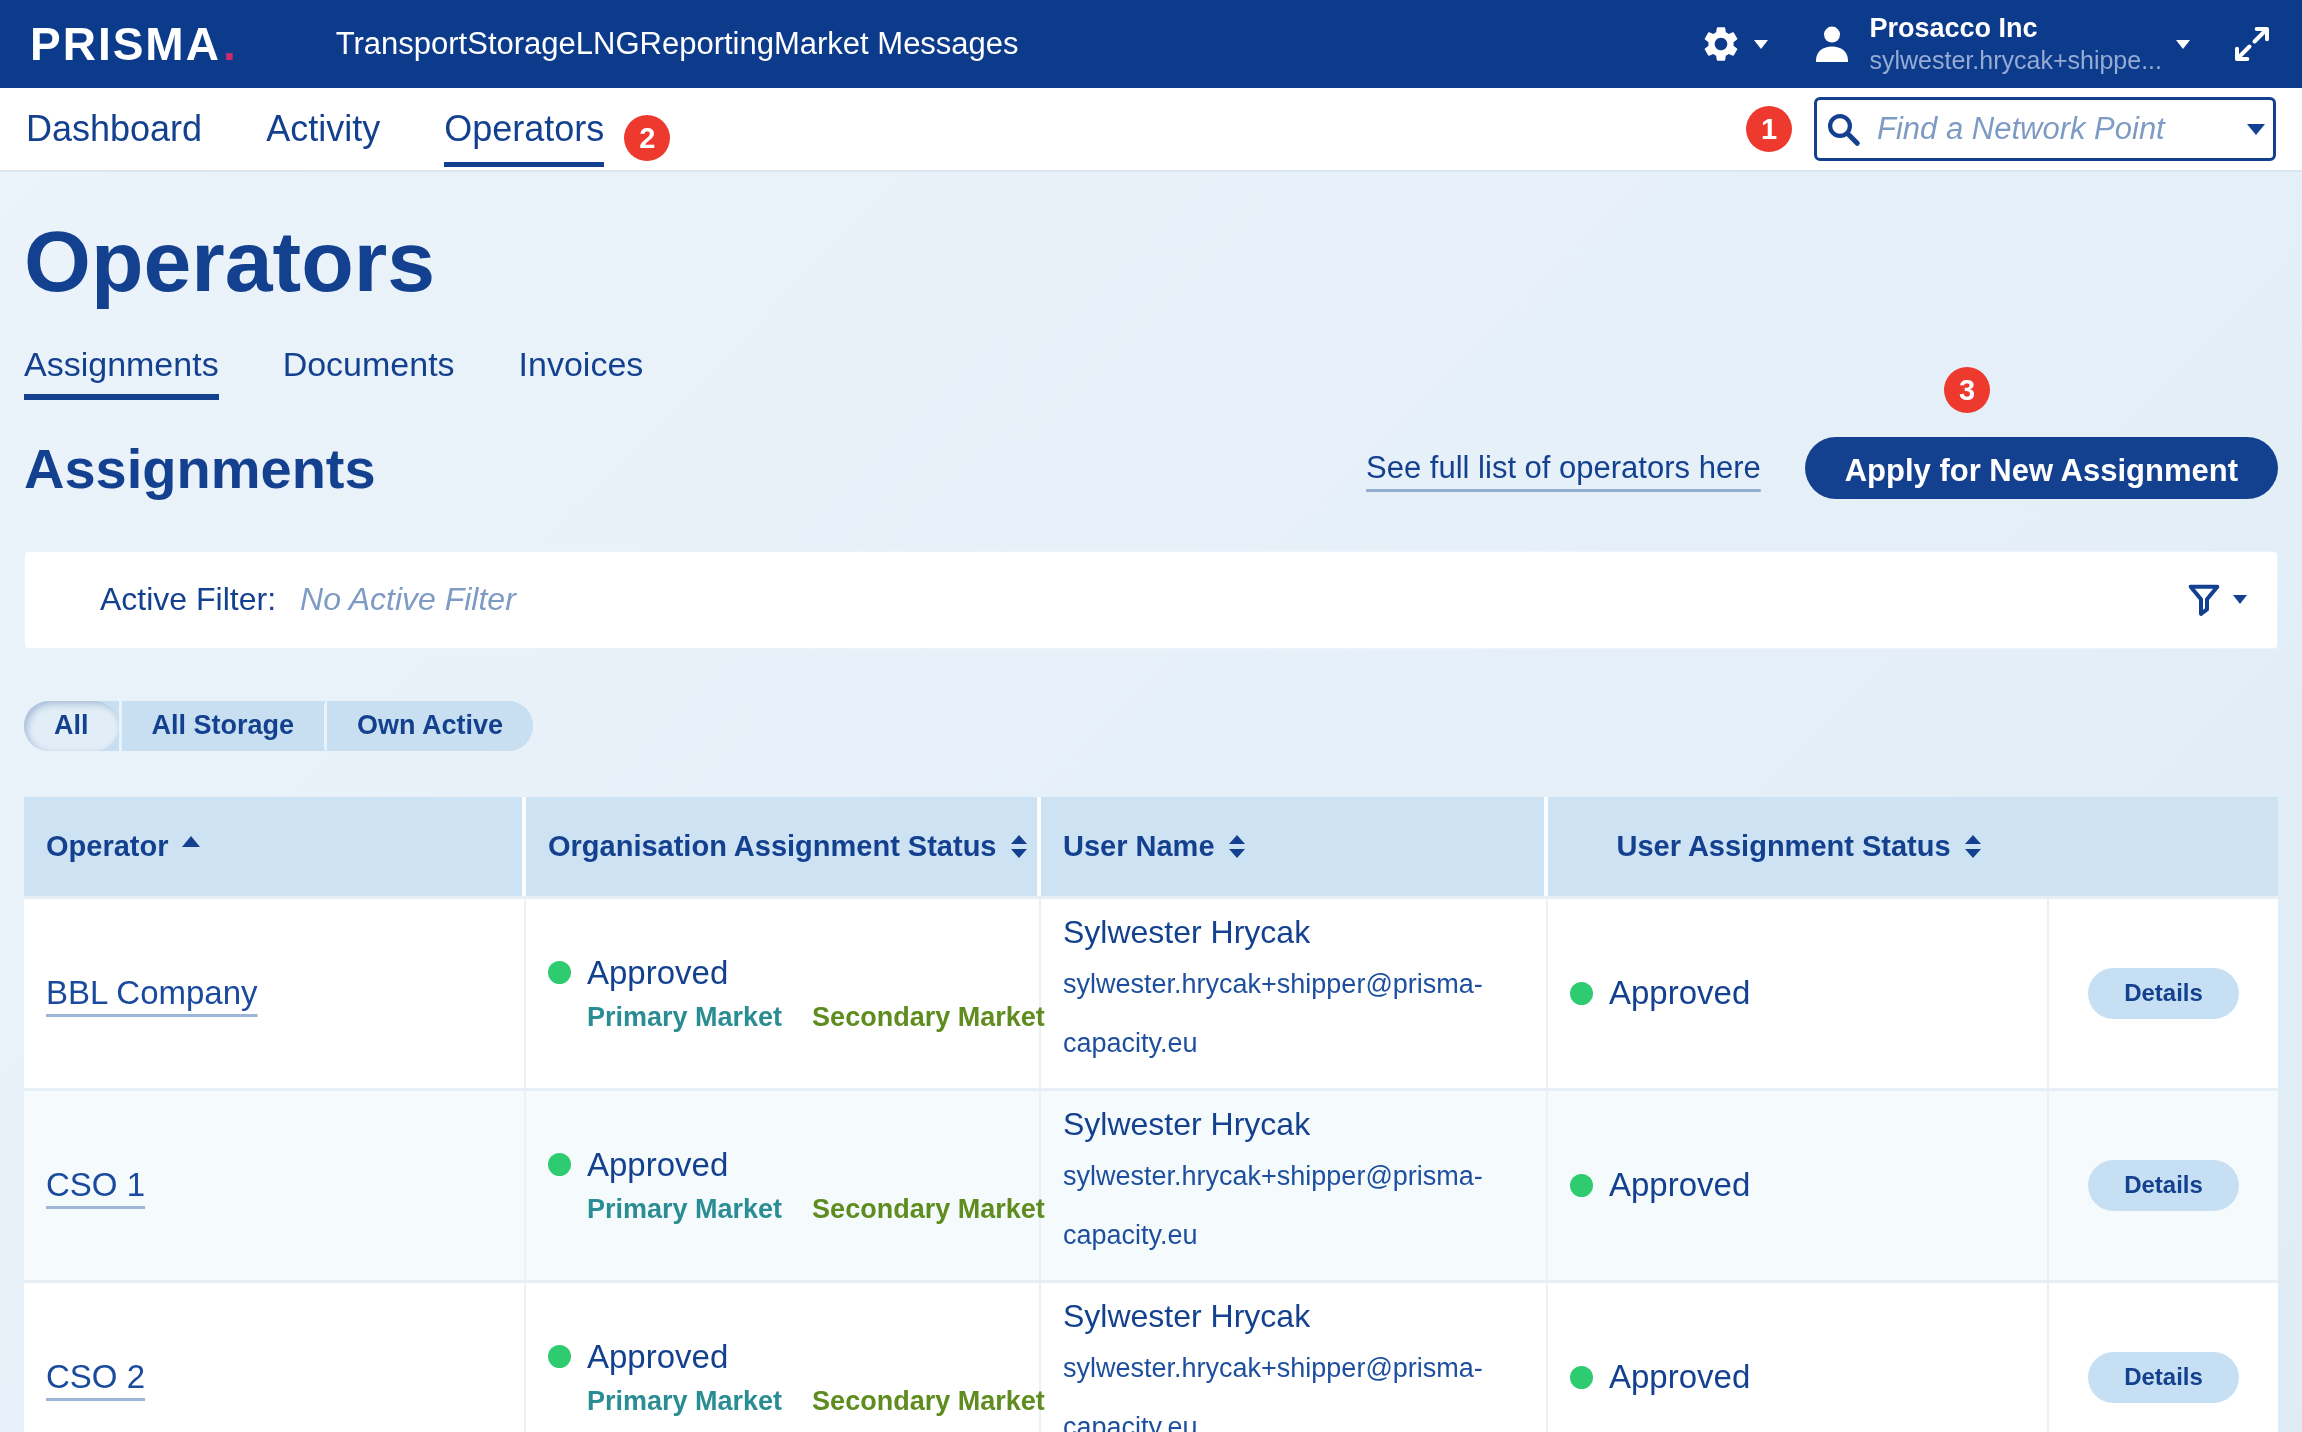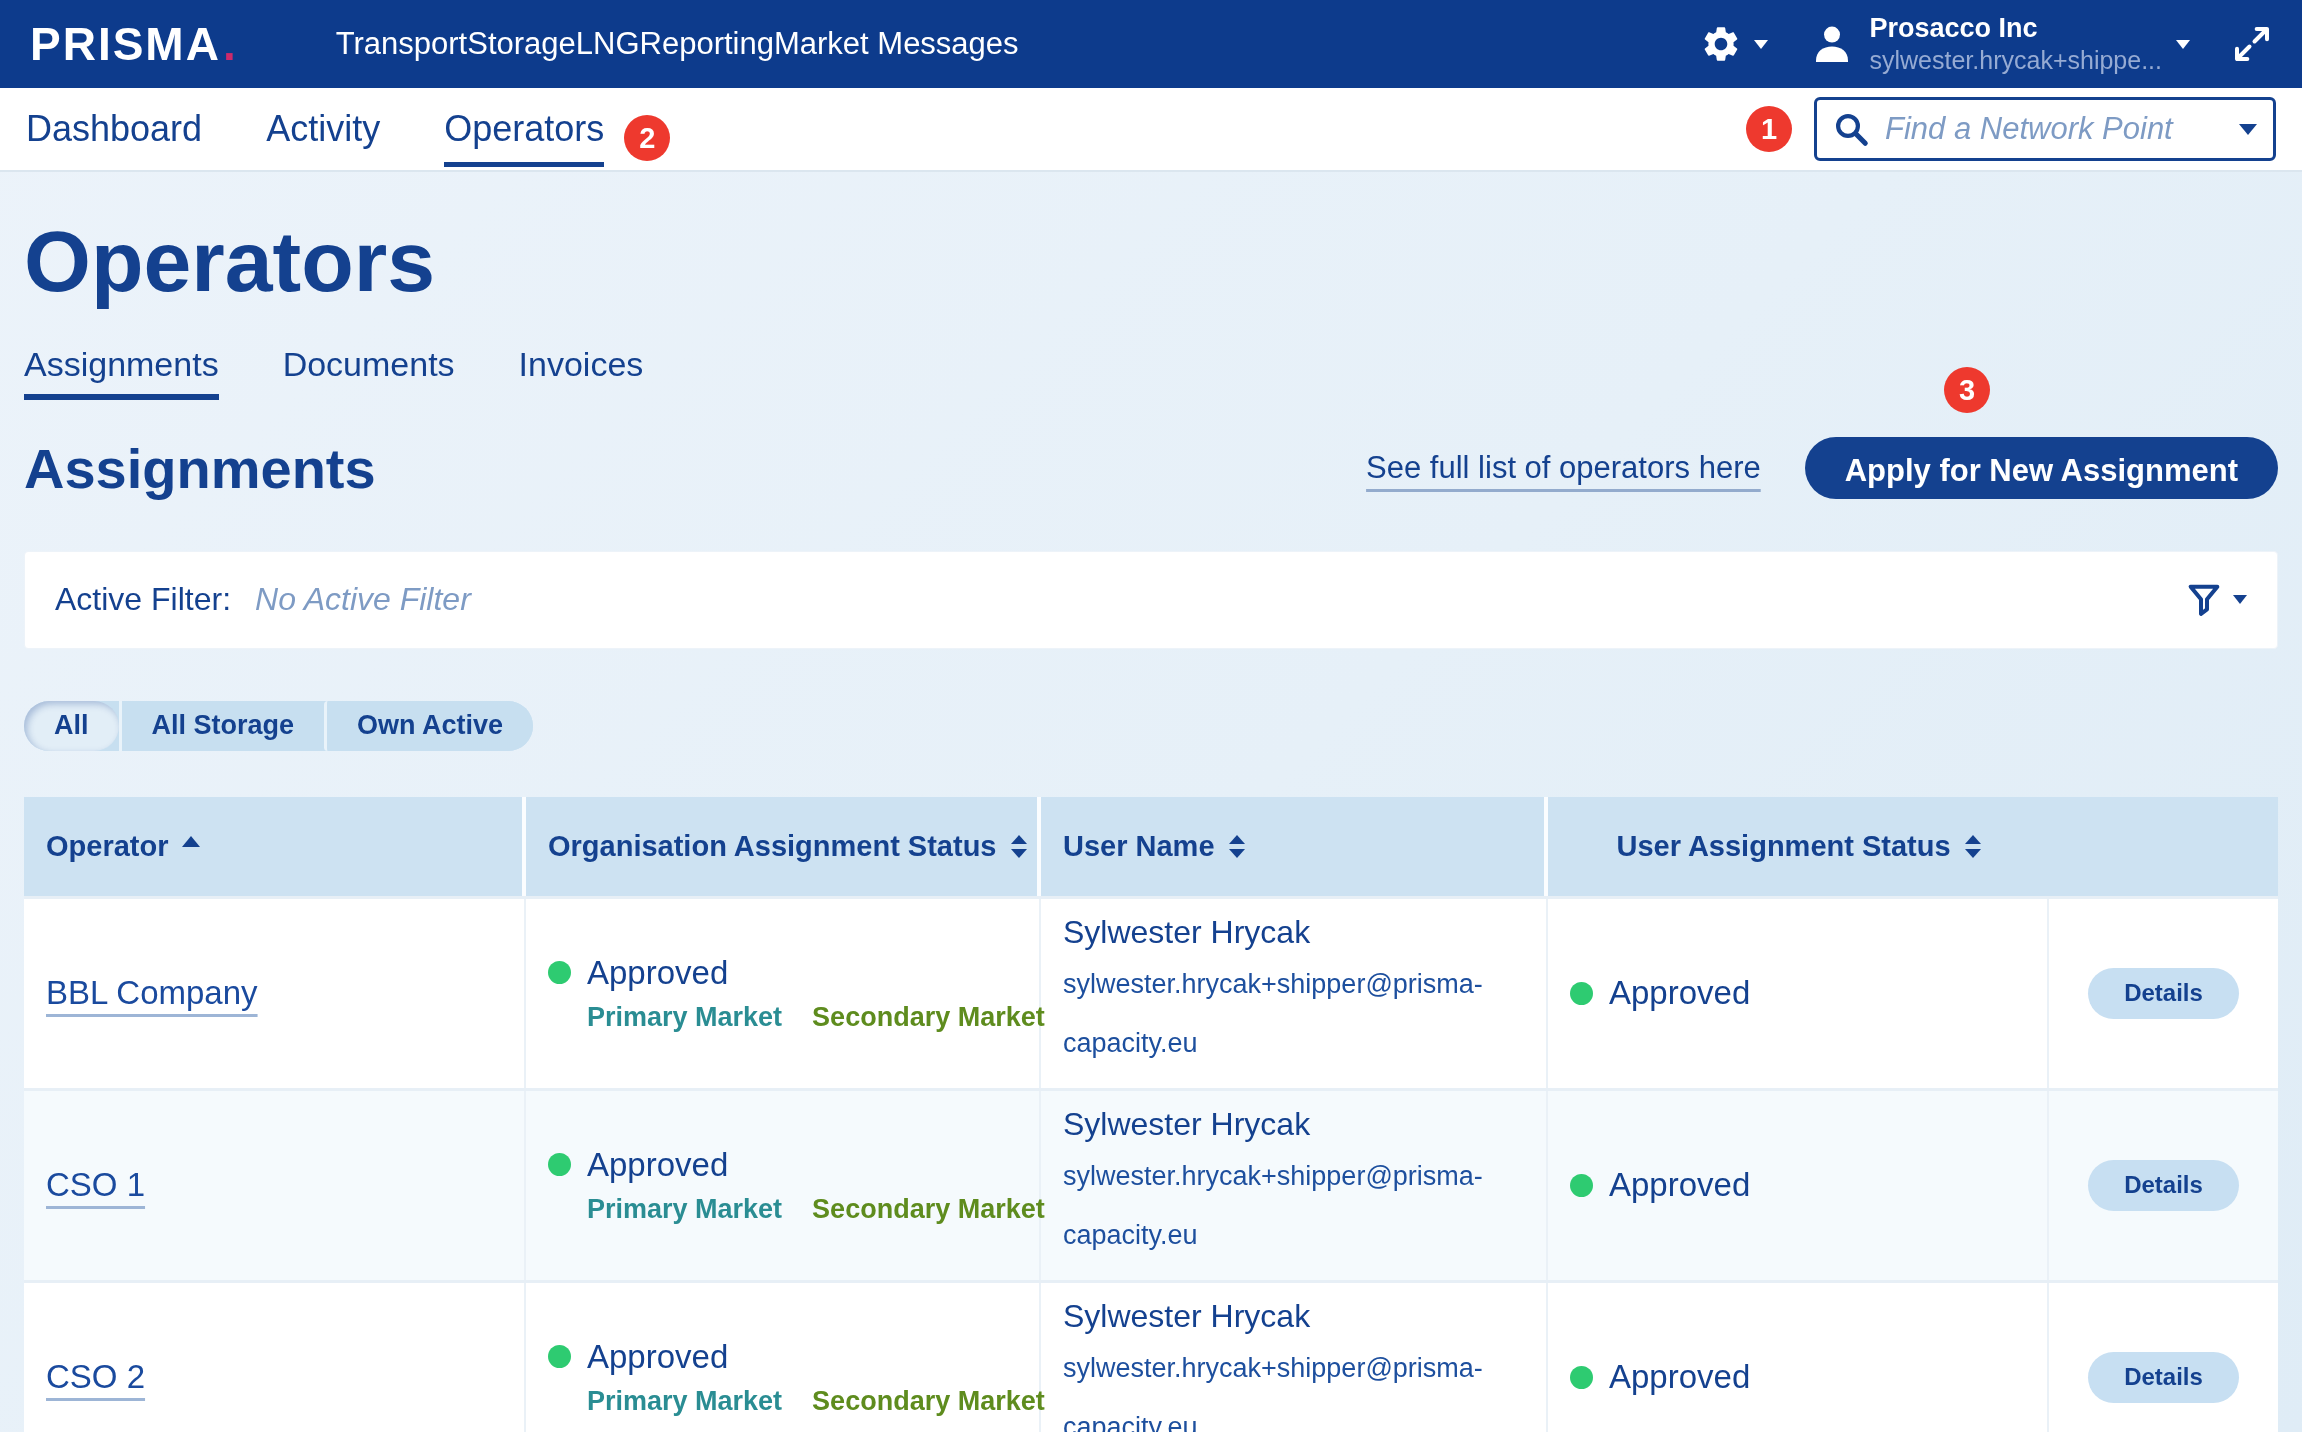--- a/index.html
+++ b/index.html
@@ -29,40 +29,40 @@
   .acct-mail{font-size:25px;color:#96abd3;white-space:nowrap;}
   .expand{margin-left:18px;cursor:pointer;}
 
   
   .subnav{height:84px;background:#fff;display:flex;align-items:center;padding:0 26px;border-bottom:2px solid #dbe6ef;}
   .subnav-item{font-size:36px;color:var(--blue);text-decoration:none;margin-right:64px;position:relative;cursor:pointer;}
   .subnav-item.active::after{content:"";position:absolute;left:0;right:0;bottom:-17px;height:5px;background:var(--blue);}
   .badge{min-width:46px;height:46px;border-radius:50%;background:var(--red);color:#fff;font-size:29px;font-weight:bold;display:inline-flex;align-items:center;justify-content:center;flex:0 0 auto;}
   .subnav .badge.step2{margin-left:-44px;transform:translateY(9px);}
   .spacer{flex:1;}
-  .searchbox{width:462px;height:64px;border:3px solid var(--blue);border-radius:6px;background:#fff;display:flex;align-items:center;padding:0 16px;gap:14px;margin-left:22px;}
+  .searchbox{width:462px;height:64px;border:3px solid var(--blue);border-radius:6px;background:#fff;display:flex;align-items:center;padding:0 8px;gap:14px;margin-left:22px;}
   .searchbox input{border:none;outline:none;flex:1;min-width:0;font-size:31px;color:var(--blue);font-family:inherit;background:transparent;}
   .searchbox input::placeholder{font-style:italic;color:var(--muted);opacity:1;}
 
   
   main{padding:0 24px;}
   h1{margin:40px 0 0;font-size:86px;font-weight:bold;color:var(--blue);line-height:1.15;}
   .tabs{display:flex;gap:64px;margin-top:34px;}
   .tab{font-size:34px;color:var(--blue);padding-bottom:16px;position:relative;cursor:pointer;}
   .tab.active::after{content:"";position:absolute;left:0;right:0;bottom:0;height:6px;background:var(--blue);}
   .section-head{display:flex;align-items:center;margin-top:36px;}
   h2{font-size:56px;margin:0;color:var(--blue);font-weight:bold;}
   .section-actions{margin-left:auto;display:flex;align-items:center;gap:44px;}
   .full-list-link{font-size:31px;color:var(--blue);text-decoration:underline;text-decoration-color:#93abcd;text-decoration-thickness:3px;text-underline-offset:11px;cursor:pointer;}
   .applywrap{position:relative;}
   .apply-btn{height:62px;padding:16px 40px;background:var(--blue);color:#fff;font-size:31px;font-weight:bold;border:none;border-radius:31px;font-family:inherit;cursor:pointer;}
   .applywrap .badge{position:absolute;top:-70px;right:288px;}
 
   .filter-card{margin-top:50px;background:#fff;border:1px solid #edf3f9;border-radius:4px;height:98px;display:flex;align-items:center;padding:0 30px;}
-  .filter-label{font-size:32px;color:var(--blue);}
+  .filter-label{font-size:32px;color:var(--blue);margin-left:45px;}
   .filter-value{font-size:32px;font-style:italic;color:var(--muted);margin-left:24px;}
   .filter-btn{margin-left:auto;display:flex;align-items:center;gap:9px;cursor:pointer;}
 
   .toggle-group{margin-top:52px;display:inline-flex;background:var(--pillbg);border-radius:26px;}
   .seg{background:var(--pillbg);border:none;font-family:inherit;font-size:27px;font-weight:bold;color:var(--blue);padding:0 30px;height:50px;cursor:pointer;}
   .seg + .seg{border-left:3px solid #e9f3fa;}
   .seg:first-child{border-radius:26px 4px 4px 26px;}
   .seg:last-child{border-radius:4px 26px 26px 4px;}
   .seg.active{background:#e2eef7;box-shadow:inset 3px 3px 7px rgba(13,59,140,.28);border-radius:26px;}
 

